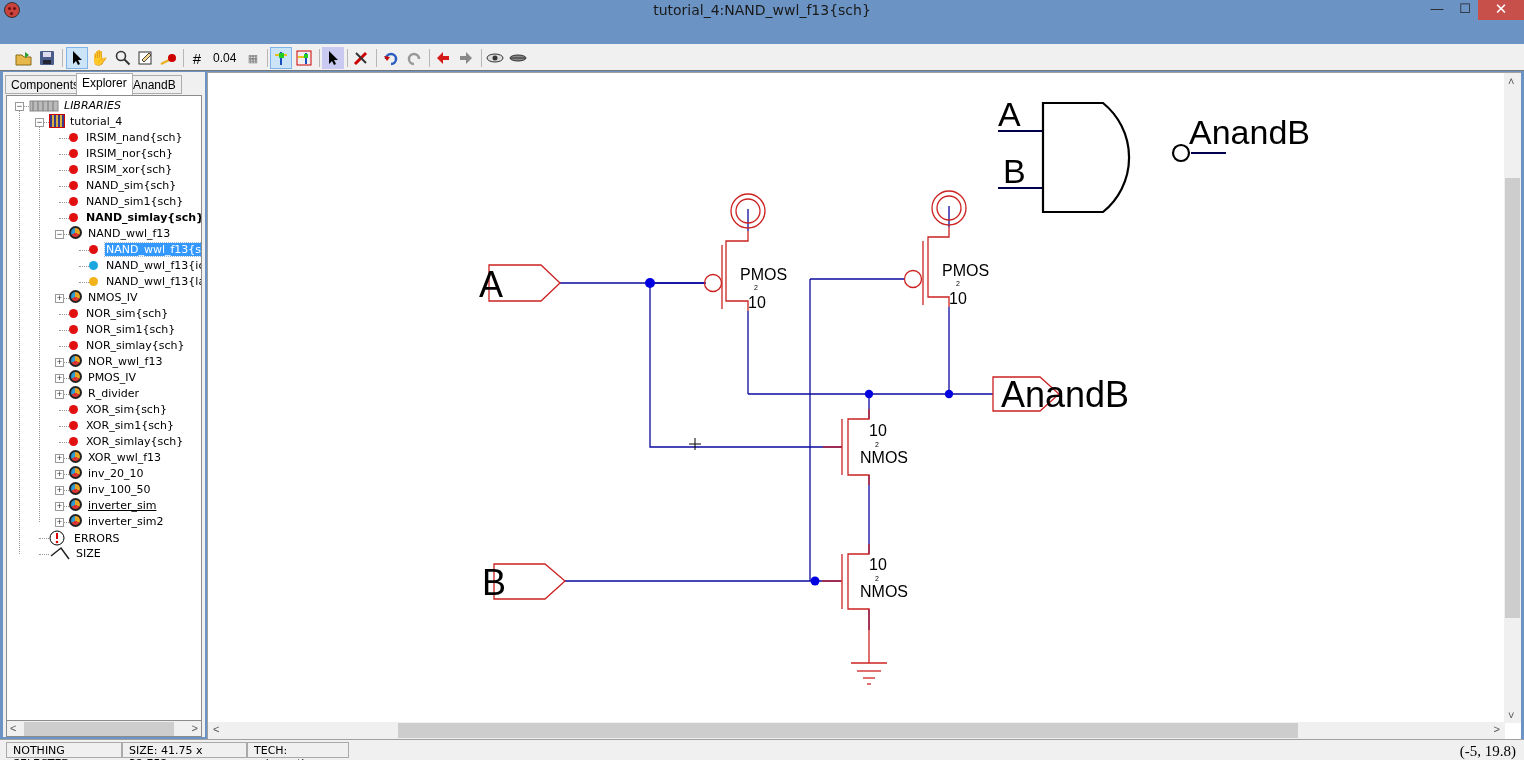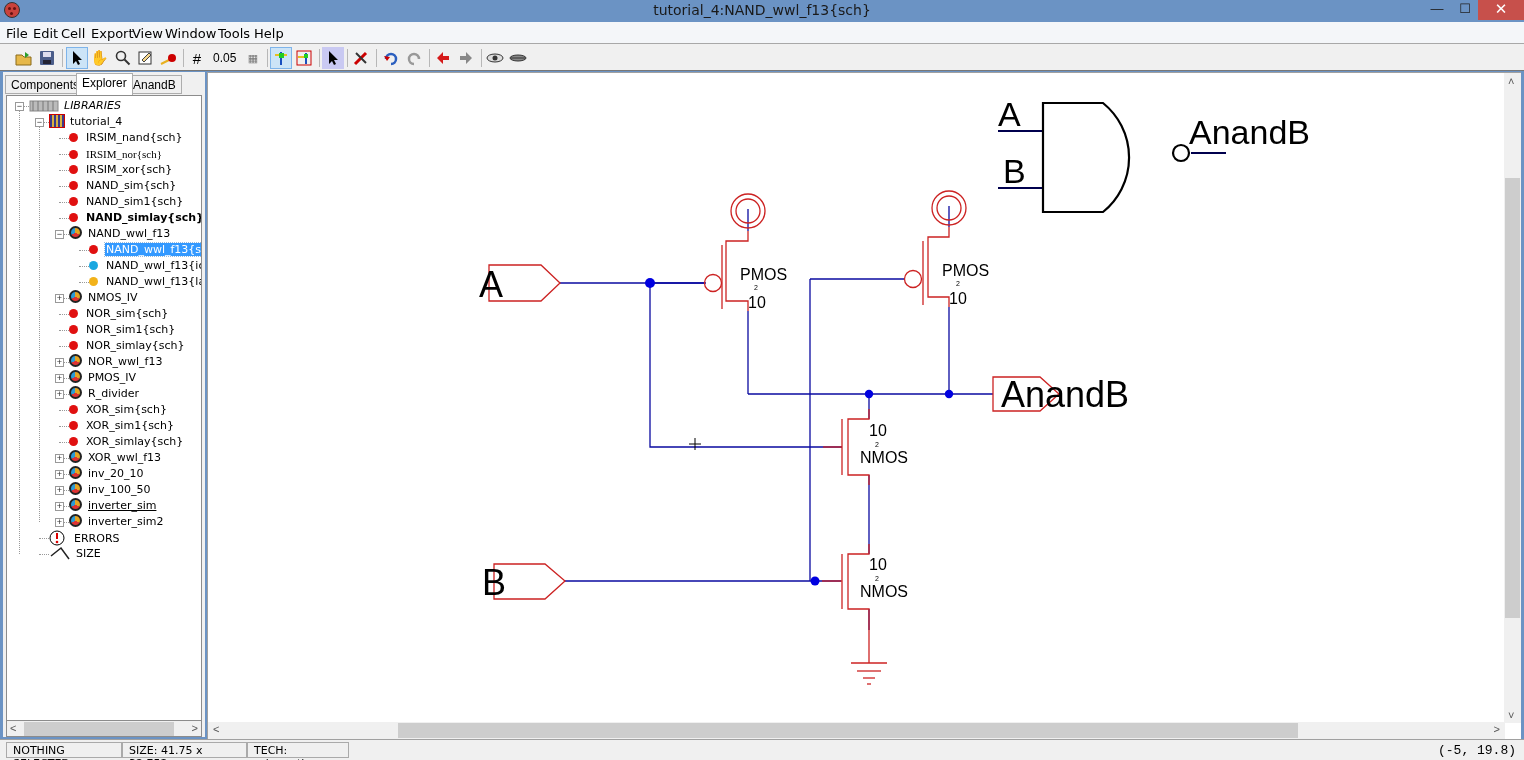--- a/index.html
+++ b/index.html
@@ -36,45 +36,35 @@
   #tree-hscroll .thumb { position: absolute; left: 17px; top: 1px; width: 150px; height: 14px; background: #cdcdcd; }
   .arrow { position: absolute; font-size: 11px; color: #555; top: 1px; }
   #canvas-wrap { position: absolute; left: 207px; top: 72px; width: 1314px; height: 667px; background: #fff; border-left: 1px solid #a0a0a0; border-top: 1px solid #a0a0a0; }
   #canvas { position: absolute; left: 0; top: 0; width: 1297px; height: 650px; }
   #vscroll { position: absolute; right: 0; top: 0; width: 17px; height: 650px; background: #f0f0f0; }
   #vscroll .thumb { position: absolute; left: 1px; top: 105px; width: 15px; height: 440px; background: #cdcdcd; }
   #hscroll { position: absolute; left: 0; bottom: 0; width: 1297px; height: 17px; background: #f0f0f0; }
   #hscroll .thumb { position: absolute; left: 190px; top: 1px; width: 900px; height: 15px; background: #cdcdcd; }
   #statusbar { position: absolute; left: 0; top: 739px; width: 1524px; height: 21px; background: #f0f0f0; border-top: 1px solid #a0a0a0; }
   .status-cell { position: absolute; top: 2px; height: 16px; border: 1px solid #aaa; font-size: 11px; padding: 1px 6px; font-family: "DejaVu Sans", sans-serif; }
-  #coords { position: absolute; right: 8px; top: 3px; font-size: 13px; font-family: Liberation Mono, monospace; }
+  #coords { position: absolute; right: 8px; top: 3px; font-size: 15px; font-family: Liberation Serif, serif; }
   svg text { font-family: "Liberation Sans", sans-serif; }
 </style>
 </head>
 <body>
 
 <div id="win">
   <div id="titlebar">
     <div id="app-icon"></div>
     <div class="title">tutorial_4:NAND_wwl_f13{sch}</div>
     <div class="winbtn" id="btn-min">—</div>
     <div class="winbtn" id="btn-max">☐</div>
     <div class="winbtn" id="btn-close">✕</div>
   </div>
 
-  <div id="menubar">
-    <span class="menu-item" style="left:6px">File</span>
-    <span class="menu-item" style="left:33px">Edit</span>
-    <span class="menu-item" style="left:61px">Cell</span>
-    <span class="menu-item" style="left:91px">Export</span>
-    <span class="menu-item" style="left:132px">View</span>
-    <span class="menu-item" style="left:165px">Window</span>
-    <span class="menu-item" style="left:218px">Tools</span>
-    <span class="menu-item" style="left:254px">Help</span>
-  </div>
 
   <div id="toolbar">
     <div class="tb" style="left:13px">
         <svg width="18" height="16">
           <path d="M1 5h6l2 2h7v8H1z" fill="#e6b84a" stroke="#8a6a1a"></path>
           <path d="M10 2l4 3-4 3z" fill="#2a9d2a"></path>
         </svg>
       </div>
     <div class="tb" style="left:36px">
         <svg width="16" height="16">
@@ -107,21 +97,21 @@
     <div class="tb" style="left:158px">
         <svg width="18" height="16">
           <path d="M1 14l10-5" stroke="#e8b020" stroke-width="2"></path>
           <circle cx="12" cy="8" r="4" fill="#c00"></circle>
         </svg>
       </div>
     <div class="tb-sep" style="left:183px"></div>
     <div class="tb" style="left:186px">
         <span style="font-size:15px">#</span>
       </div>
-    <span class="tb-text" style="left:213px">0.05</span>
+    <span class="tb-text" style="left:213px">0.04</span>
     <div class="tb" style="left:242px">
         <span style="font-size:11px;color:#777">▦</span>
       </div>
     <div class="tb-sep" style="left:267px"></div>
     <div class="tb active" style="left:270px">
         <svg width="16" height="16">
           <path d="M2 5h12" stroke="#e8c020" stroke-width="2"></path>
           <path d="M8 2v13" stroke="#1a4fbf" stroke-width="2"></path>
           <rect x="6" y="3" width="5" height="5" fill="#2c2"></rect>
         </svg>
@@ -201,21 +191,21 @@
             </svg></span><span class="lbl">LIBRARIES</span></div>
         <div class="hline" style="left:32px;top:26px;width:10px"></div>
         <div class="expander" style="left: 28px; top: 22px;">−</div>
         <div class="tree-row" style="top: 18px; left: 42px;"><span style="margin-right: 4px; vertical-align: -3px;"><svg width="16" height="14">
               <rect x="0.5" y="0.5" width="15" height="13" fill="#3a3a8a" stroke="#c00"></rect>
               <path d="M4 1v12M8 1v12M12 1v12" stroke="#d8b040" stroke-width="2"></path>
             </svg></span><span class="lbl">tutorial_4</span></div>
         <div class="hline" style="left:52px;top:42px;width:10px"></div>
         <div class="tree-row" style="top: 34px; left: 62px;"><span class="dot" style="background: rgb(224, 16, 16);"></span><span class="lbl">IRSIM_nand{sch}</span></div>
         <div class="hline" style="left:52px;top:58px;width:10px"></div>
-        <div class="tree-row" style="top: 50px; left: 62px; font-family: Liberation Serif, serif;"><span class="dot" style="background: rgb(224, 16, 16);"></span><span class="lbl">IRSIM_nor{sch}</span></div>
+        <div class="tree-row" style="top: 50px; left: 62px;"><span class="dot" style="background: rgb(224, 16, 16);"></span><span class="lbl">IRSIM_nor{sch}</span></div>
         <div class="hline" style="left:52px;top:74px;width:10px"></div>
         <div class="tree-row" style="top: 66px; left: 62px;"><span class="dot" style="background: rgb(224, 16, 16);"></span><span class="lbl">IRSIM_xor{sch}</span></div>
         <div class="hline" style="left:52px;top:90px;width:10px"></div>
         <div class="tree-row" style="top: 82px; left: 62px;"><span class="dot" style="background: rgb(224, 16, 16);"></span><span class="lbl">NAND_sim{sch}</span></div>
         <div class="hline" style="left:52px;top:106px;width:10px"></div>
         <div class="tree-row" style="top: 98px; left: 62px;"><span class="dot" style="background: rgb(224, 16, 16);"></span><span class="lbl">NAND_sim1{sch}</span></div>
         <div class="hline" style="left:52px;top:122px;width:10px"></div>
         <div class="tree-row" style="top: 114px; left: 62px; font-weight: bold;"><span class="dot" style="background: rgb(224, 16, 16);"></span><span class="lbl">NAND_simlay{sch}</span></div>
         <div class="hline" style="left:52px;top:138px;width:10px"></div>
         <div class="expander" style="left: 48px; top: 134px;">−</div>

